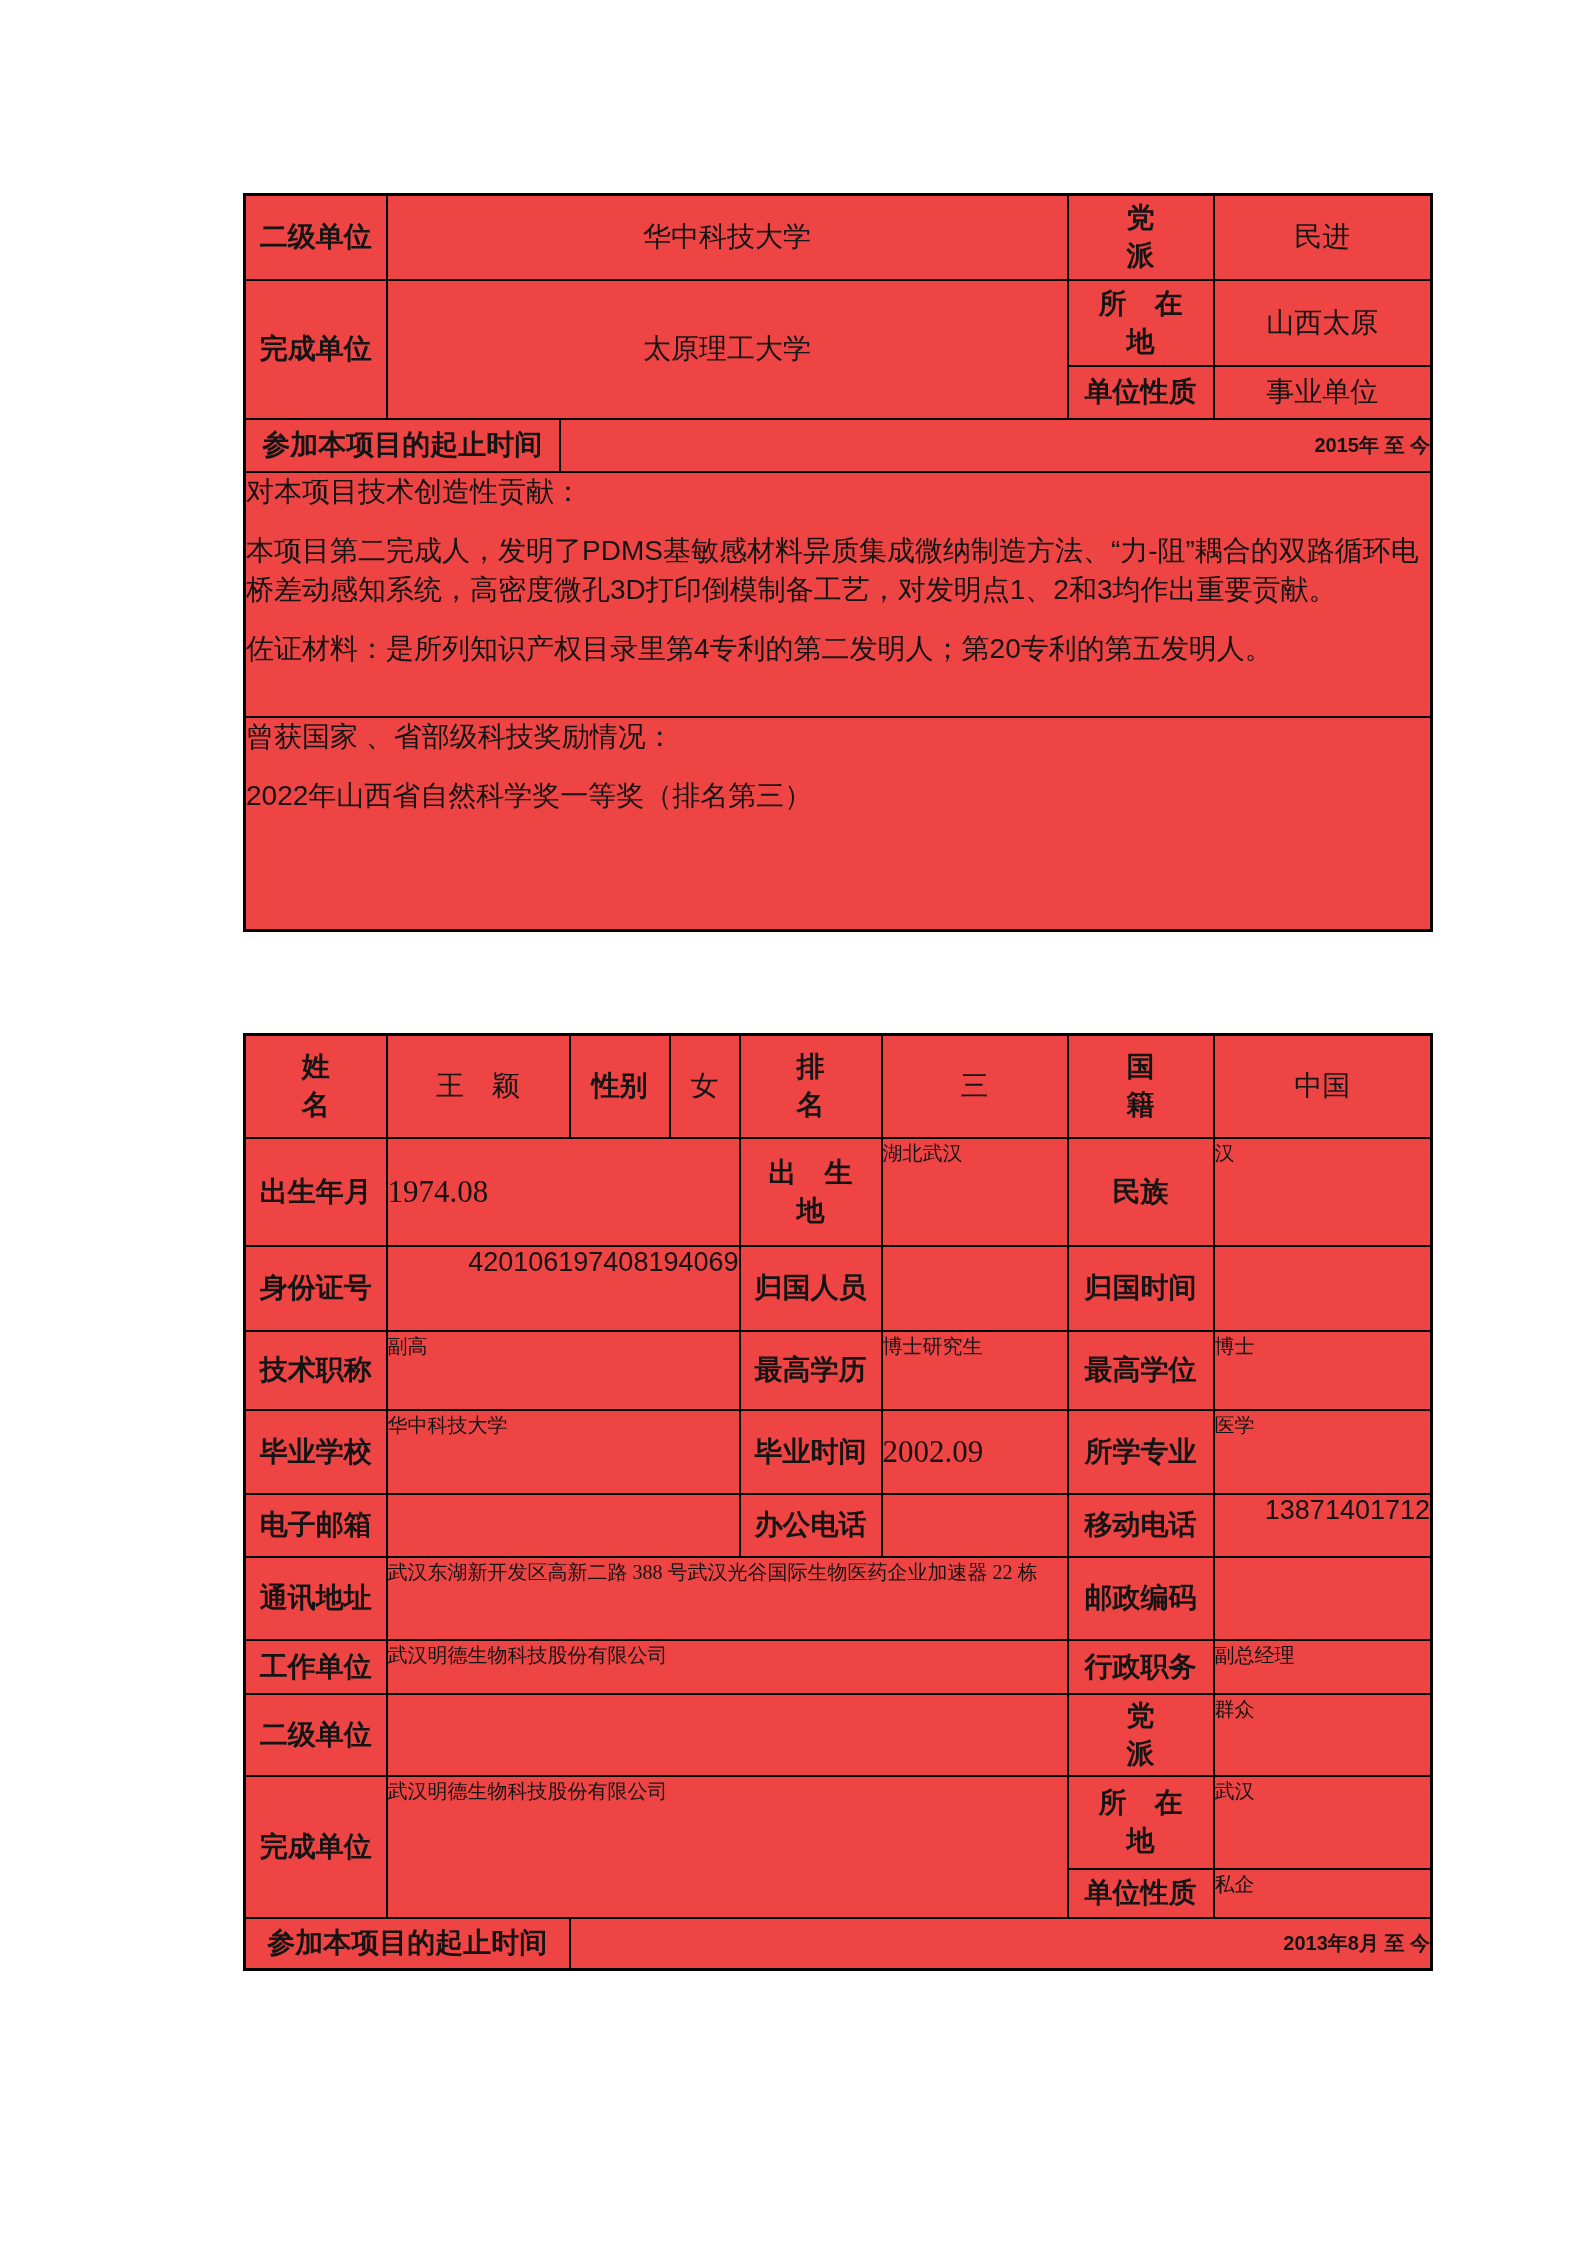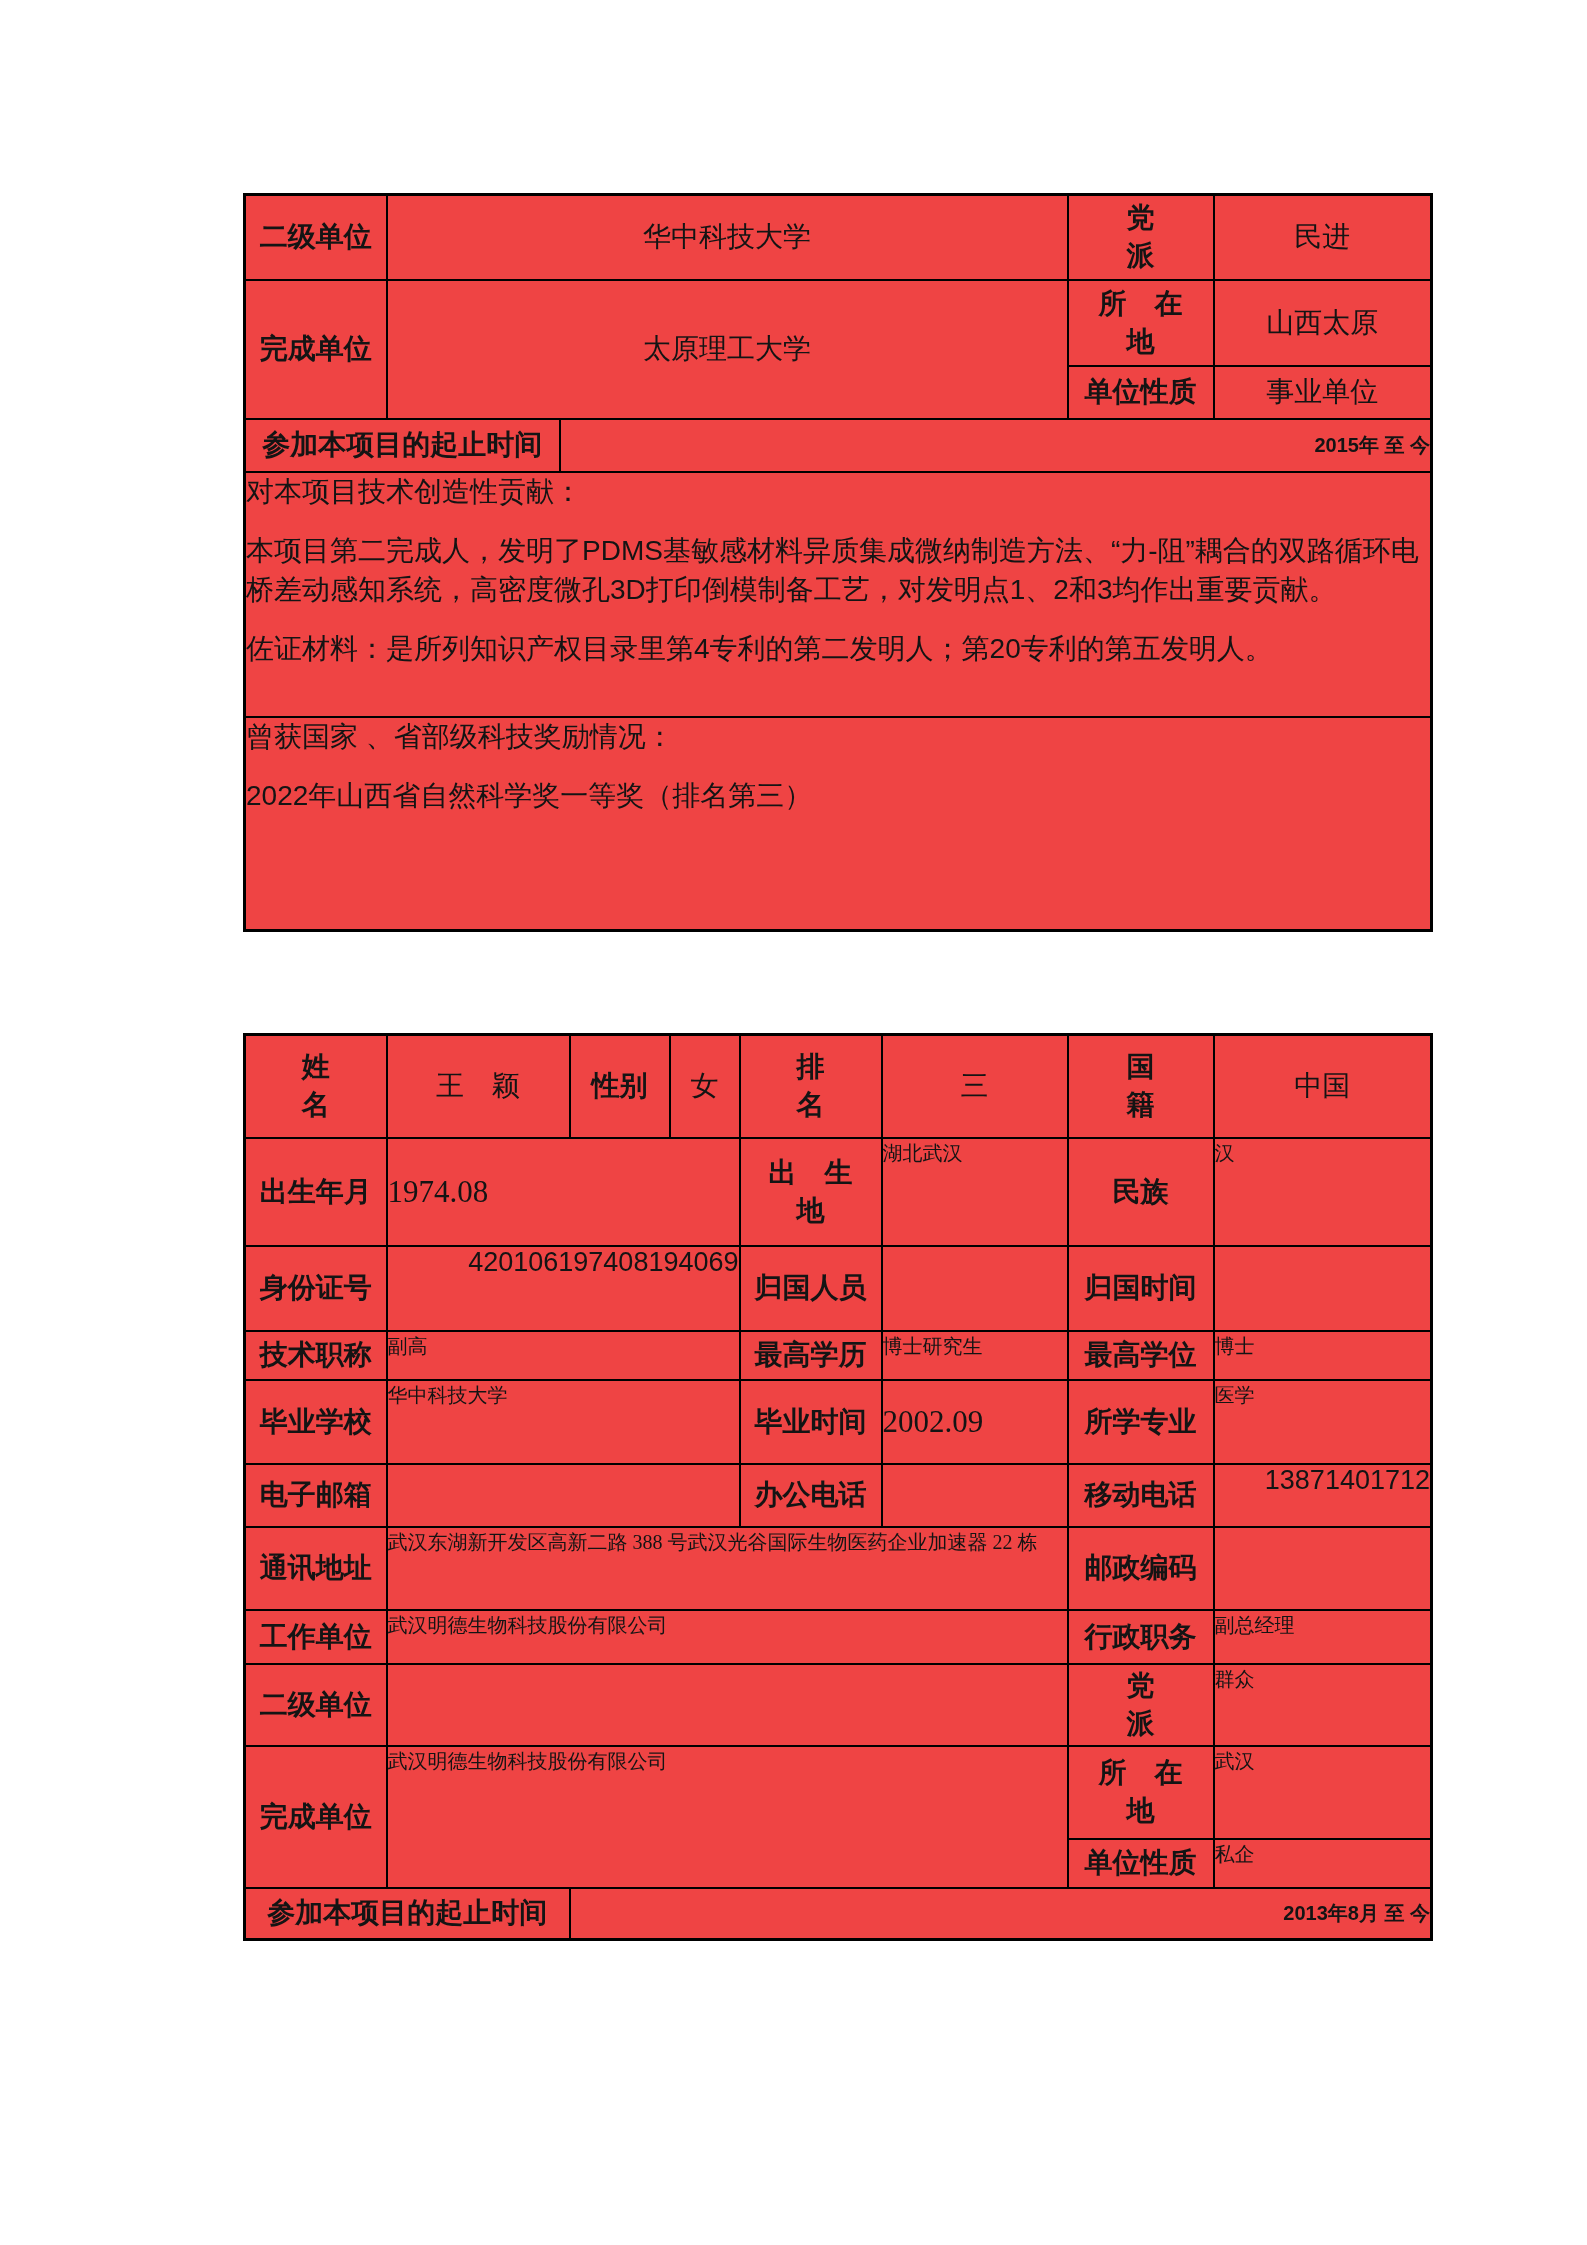--- a/index.html
+++ b/index.html
@@ -167,21 +167,21 @@
       <td class="val-tl">汉</td>
     </tr>
     <tr style="height:85px">
       <td class="lbl">身份证号</td>
       <td class="val-num" colspan="3">420106197408194069</td>
       <td class="lbl">归国人员</td>
       <td class="val-tl"></td>
       <td class="lbl">归国时间</td>
       <td class="val-tl"></td>
     </tr>
-    <tr style="height:49px">
+    <tr style="height:79px">
       <td class="lbl">技术职称</td>
       <td class="val-tl" colspan="3">副高</td>
       <td class="lbl">最高学历</td>
       <td class="val-tl">博士研究生</td>
       <td class="lbl">最高学位</td>
       <td class="val-tl">博士</td>
     </tr>
     <tr style="height:84px">
       <td class="lbl">毕业学校</td>
       <td class="val-tl" colspan="3">华中科技大学</td>

